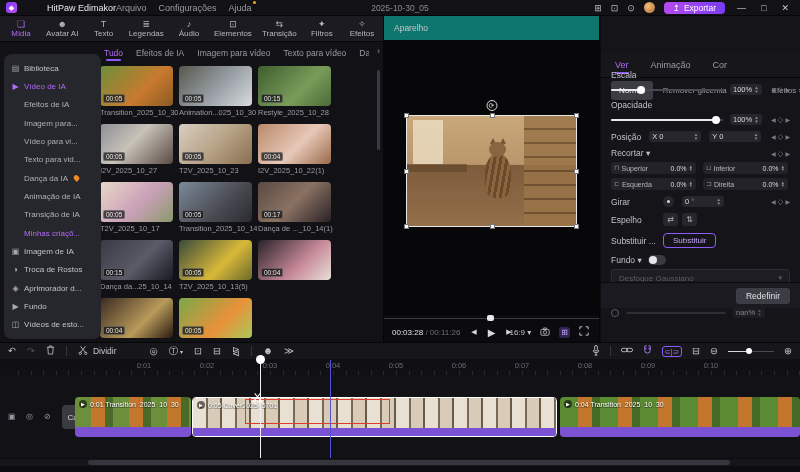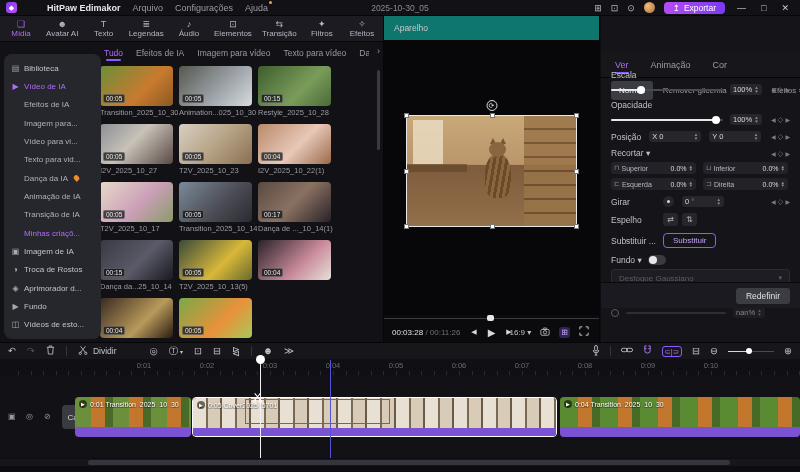--- a/index.html
+++ b/index.html
@@ -6,21 +6,21 @@
   html,body { background:#000; }
   #app{ position:relative; width:800px; height:472px; background:#0d0d11; overflow:hidden;
         font-family:"Liberation Sans", sans-serif; color:#c8c8cd; -webkit-font-smoothing:antialiased;}
   .abs{position:absolute;}
 
   
   #topbar{left:0;top:0;width:800px;height:16px;background:#121216;display:flex;align-items:center;
           font-size:9px;color:#9a9aa2;border-bottom:1px solid #07070a;}
   #logo{width:11px;height:11px;border-radius:3px;background:linear-gradient(135deg,#7b3cf5,#c04cf0);margin:0 5px 0 6px;
         display:flex;align-items:center;justify-content:center;color:#fff;font-size:7px;}
-  #appname{color:#e8e8ec;font-weight:bold;margin-right:12px;font-size:9px;padding-left:25px;}
+  #appname{color:#e8e8ec;font-weight:normal;font-size:9px;padding-left:25px;}
   .menu{margin-right:12px;cursor:default;position:relative;}
   .menu .dot{position:absolute;right:-4px;top:-2px;width:3px;height:3px;border-radius:50%;background:#f5a623;}
   #date{position:absolute;left:0;right:0;text-align:center;color:#8a8a92;font-size:8.5px;pointer-events:none;}
   #tb-right{margin-left:auto;display:flex;align-items:center;gap:9px;padding-right:8px;}
   #tb-right .gico{font-size:9px;color:#b8b8c0;}
   #avatar{width:11px;height:11px;border-radius:50%;background:radial-gradient(circle at 35% 35%,#f0c078,#b06a3a);}
   #export-btn{height:12px;padding:0 9px;border-radius:4px;display:flex;align-items:center;gap:4px;
       background:linear-gradient(90deg,#b44cf0,#7a3bf0);color:#fff;font-size:8.5px;}
   .winbtn{font-size:9px;color:#c8c8cd;padding:0 3px;}
 

